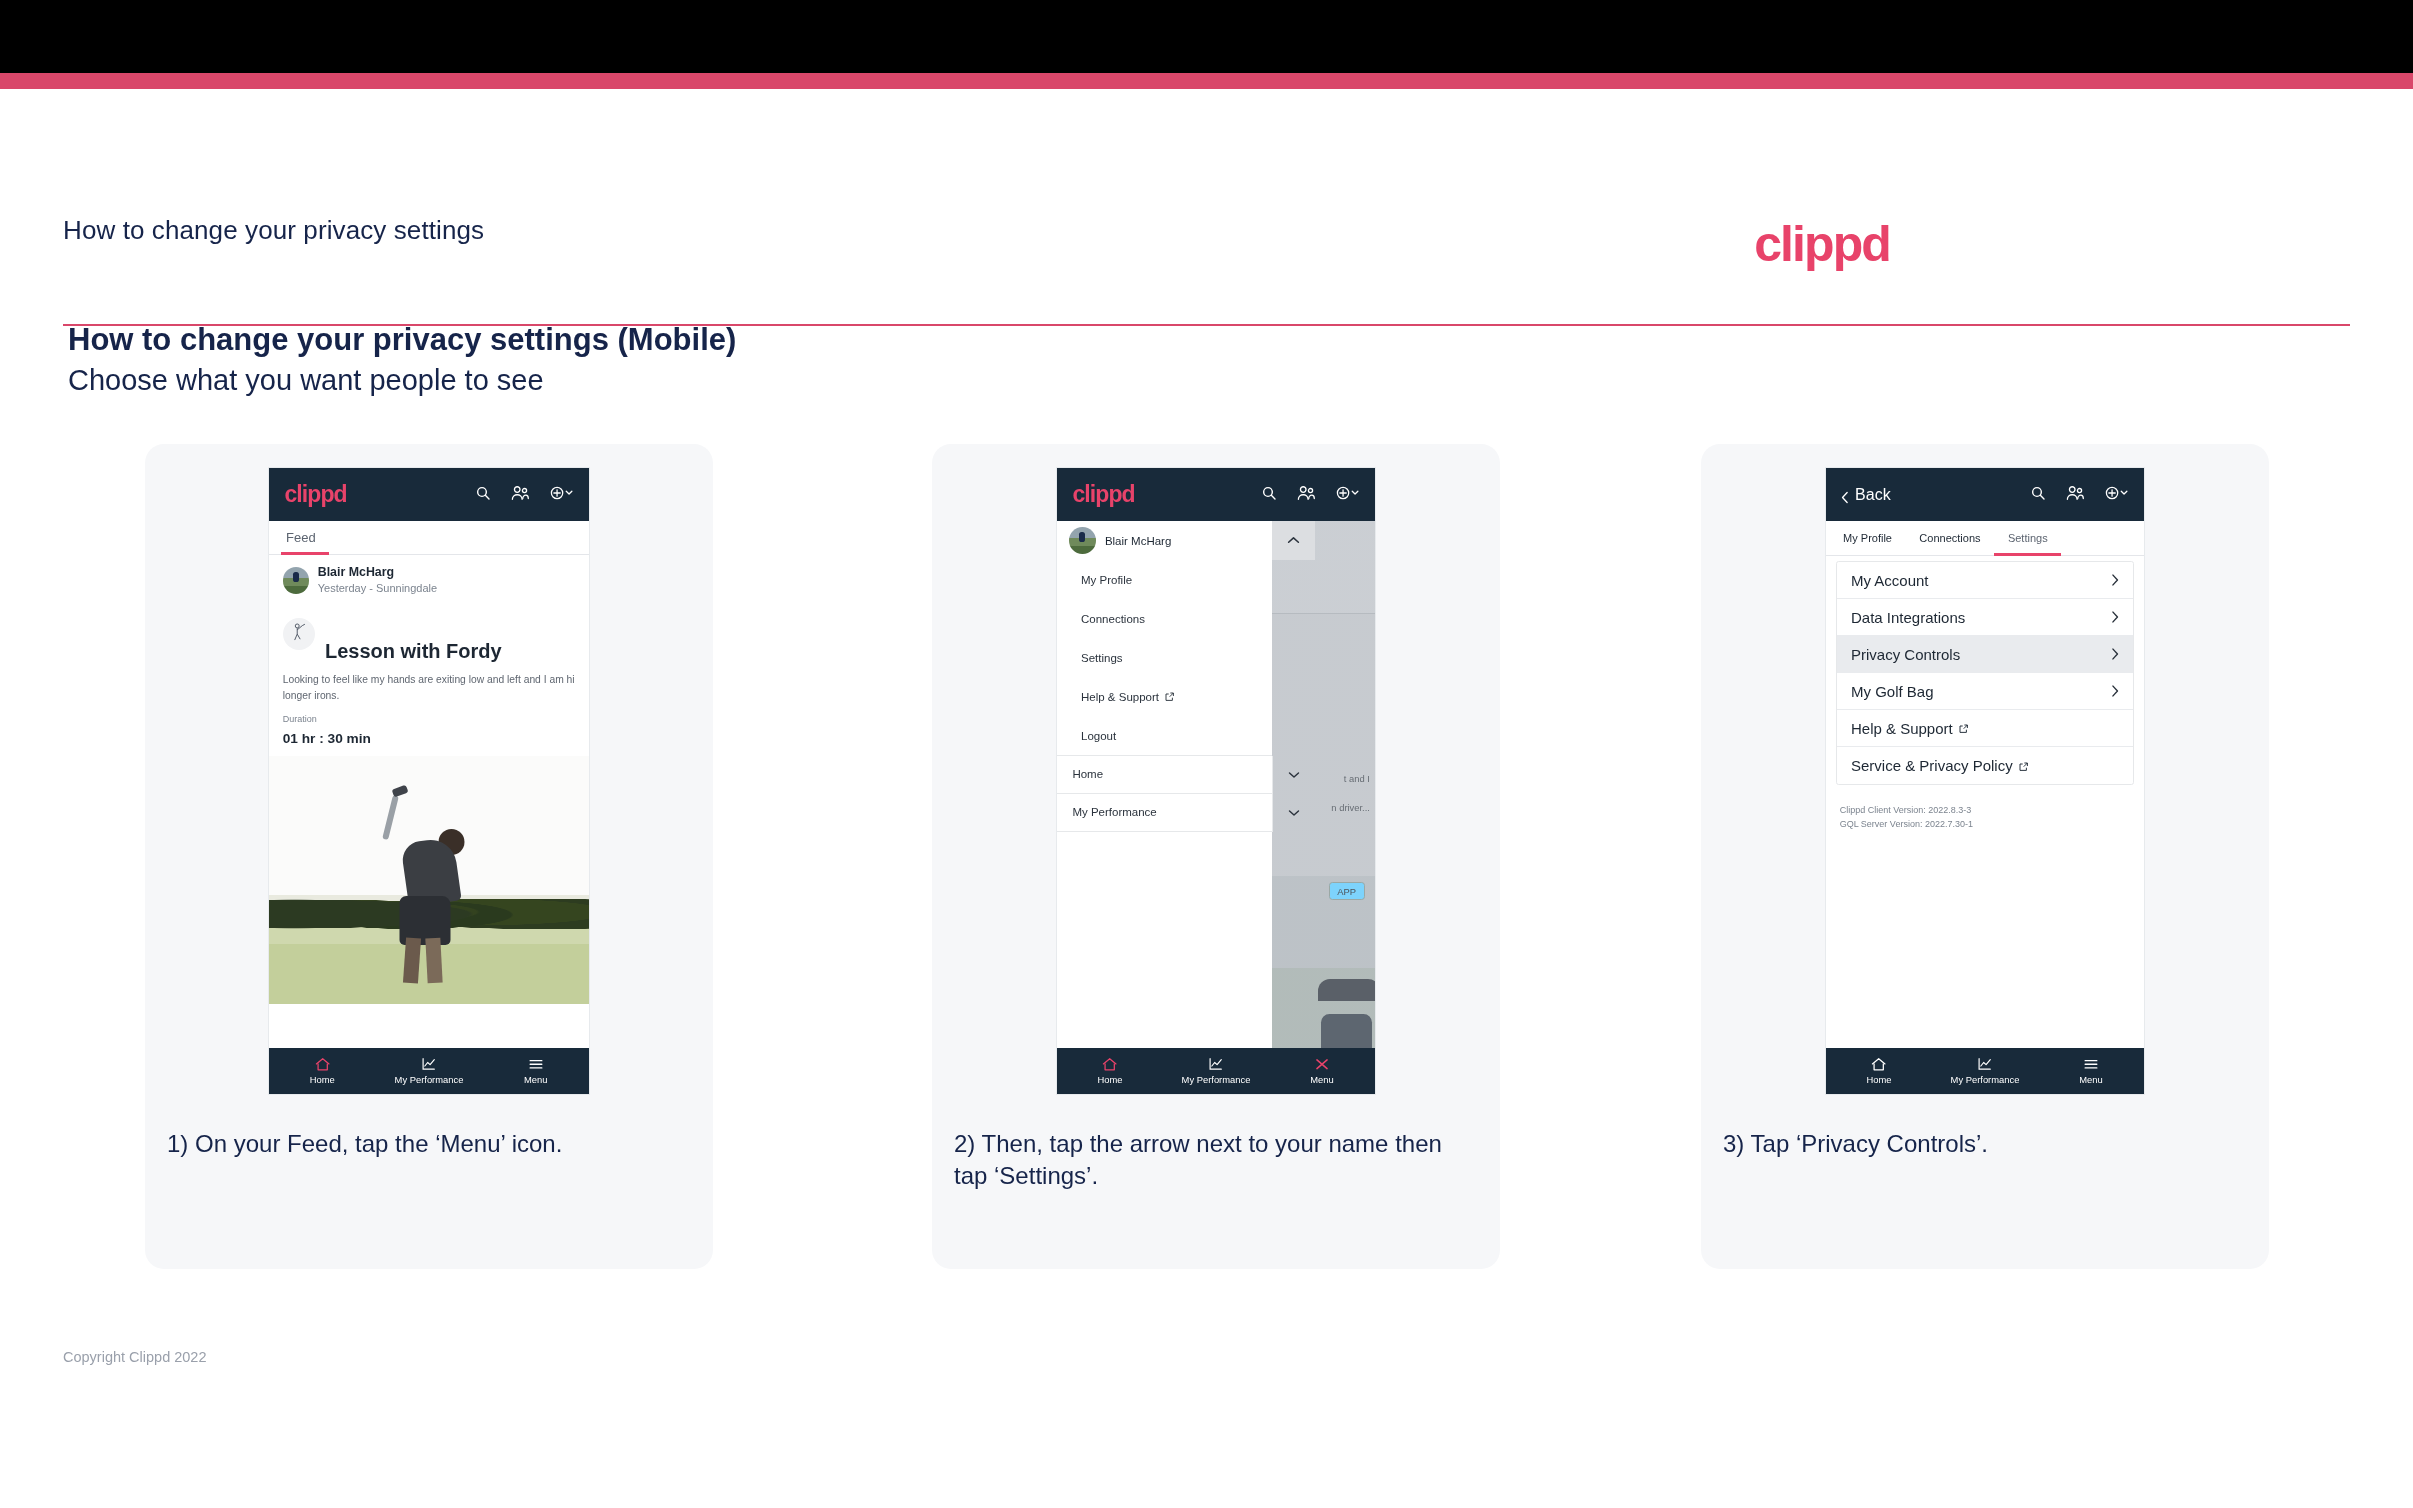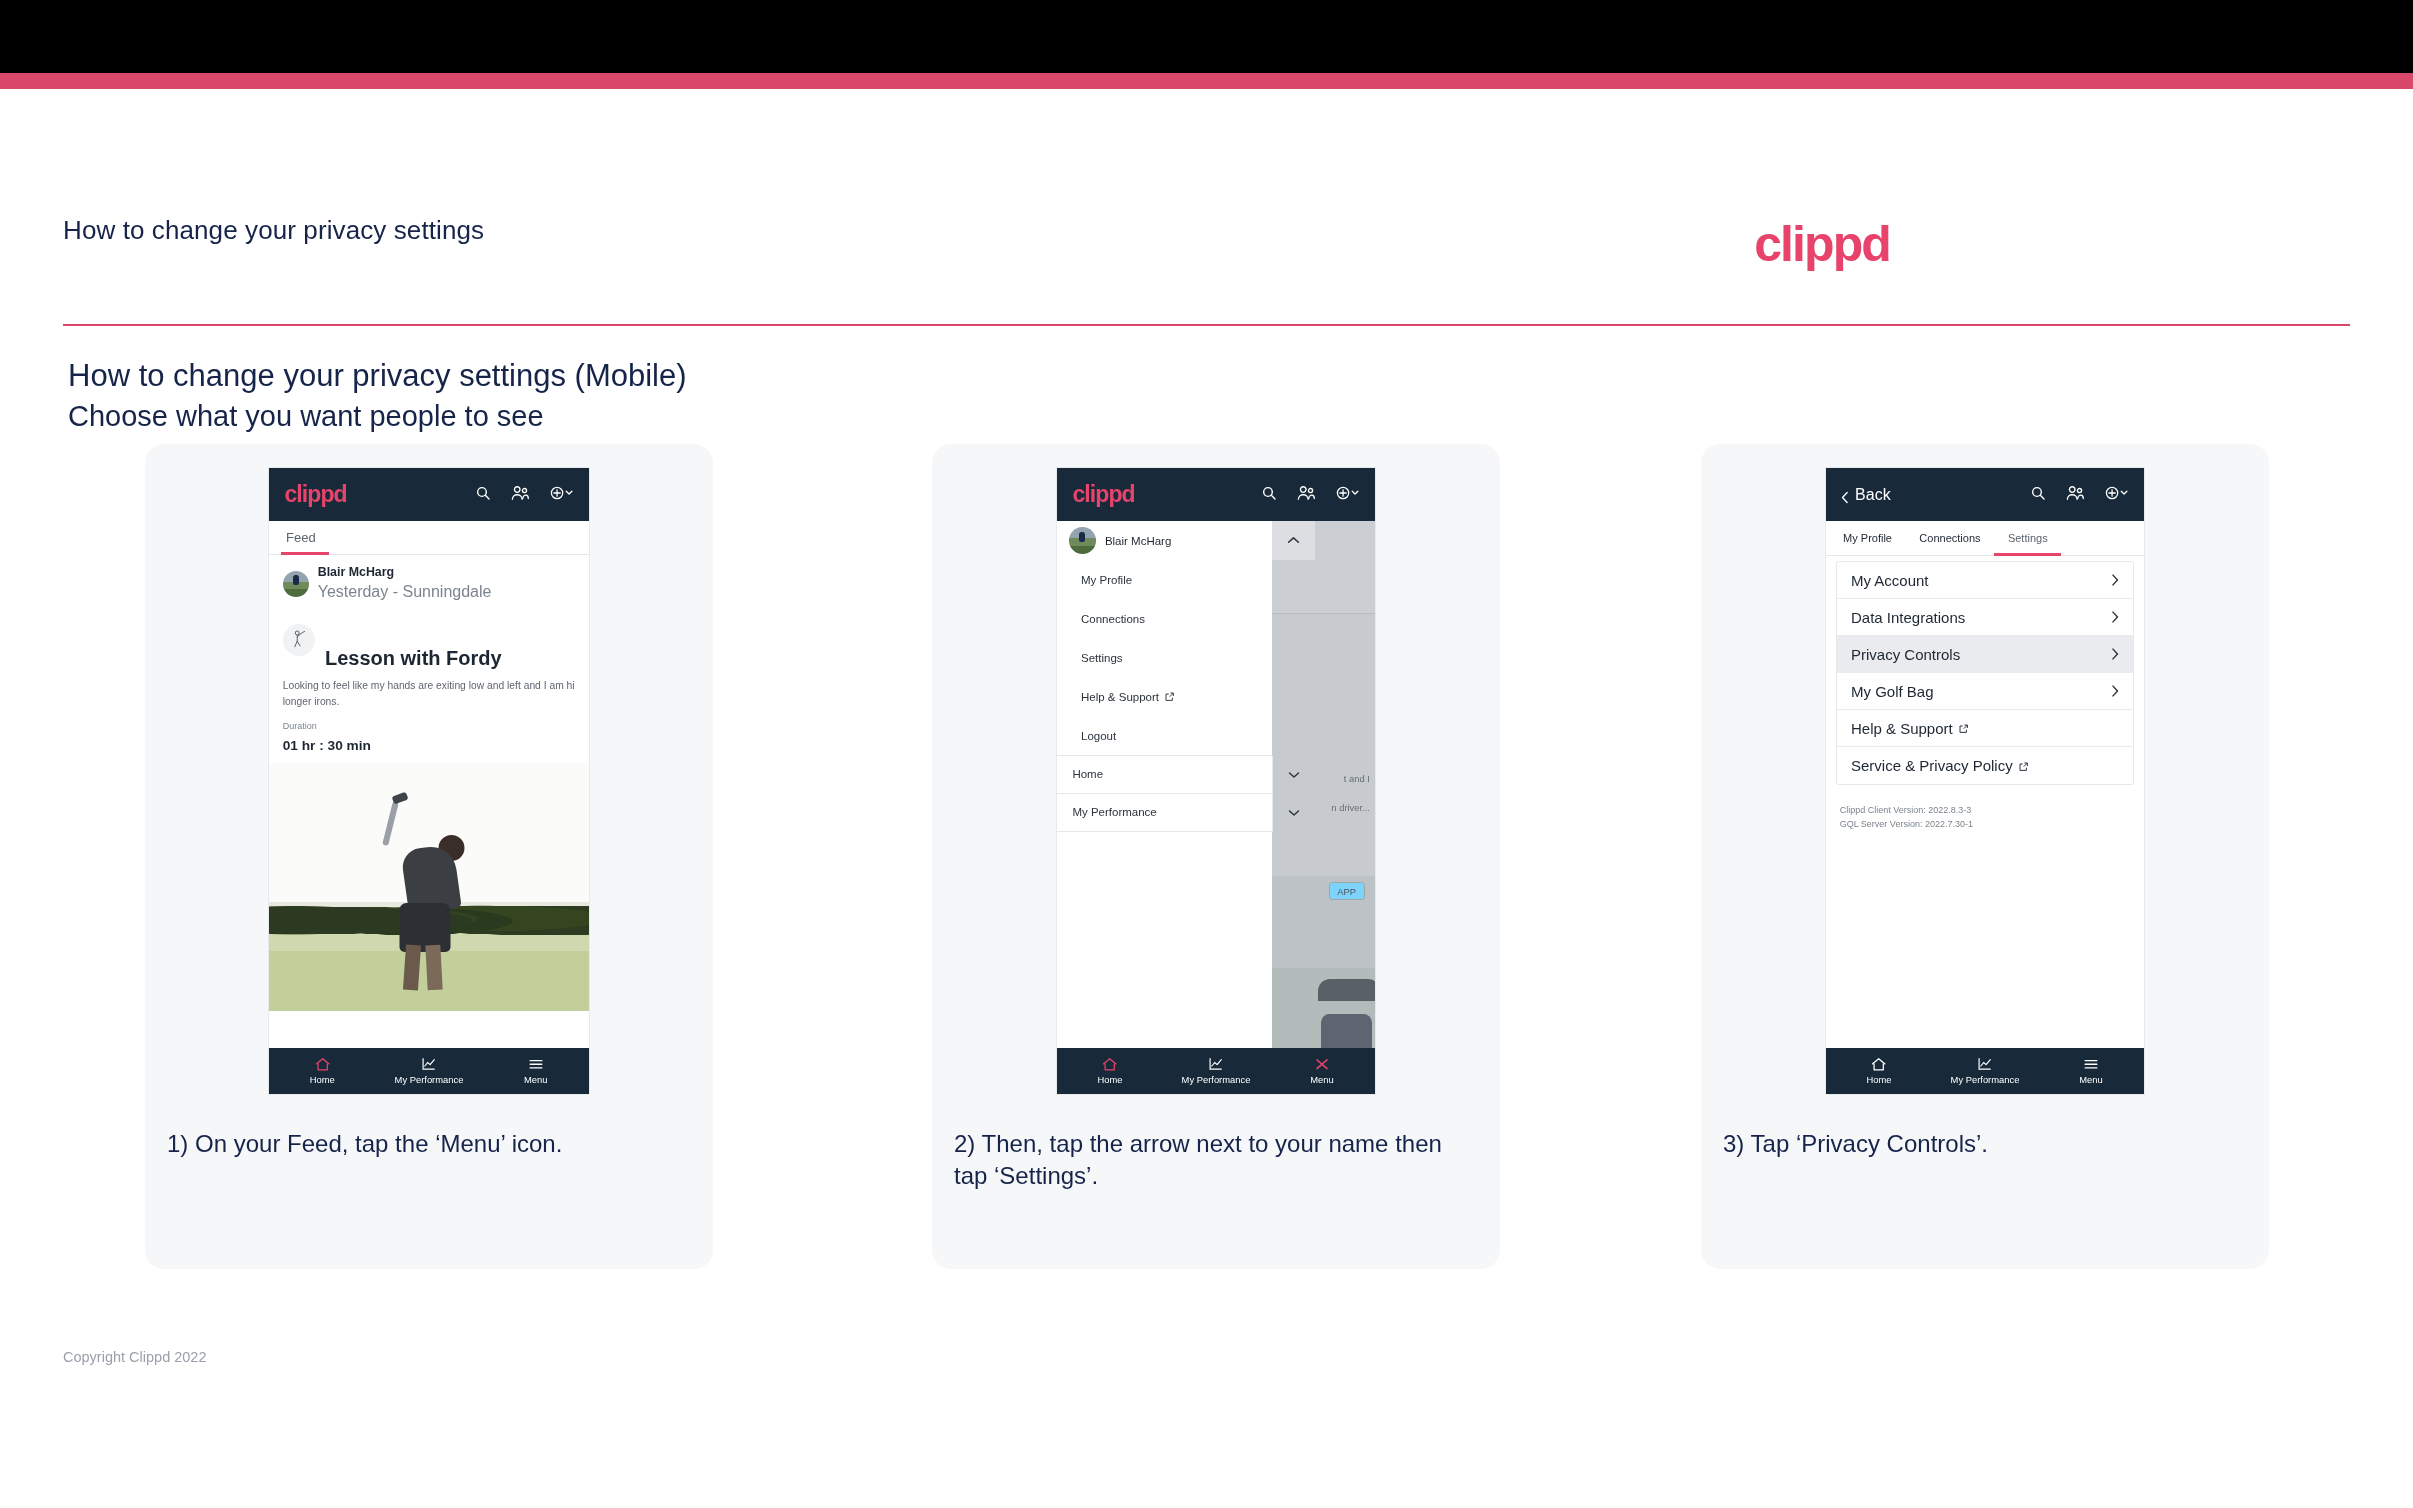--- a/index.html
+++ b/index.html
@@ -26,21 +26,21 @@
     background:#d9476a;
   }
   .brand-logo {
     position:absolute; right:62px; top:130px;
     font-size:50px; font-weight:bold; color:#e8436a;
     letter-spacing:-1.9px; line-height:1;
   }
 
   
   .title-block { position:absolute; left:68px; top:320px; }
-  .title-main { font-size:31px; font-weight:normal; color:#16244a; line-height:1.26;margin-top:36px; }
+  .title-main { font-size:31px; font-weight:bold; color:#16244a; line-height:1.26; }
   .title-sub  { font-size:29px; font-weight:normal; color:#16244a; line-height:1.3; margin-top:3.4px;}
 
   
   .cards { position:absolute; left:0; top:444px; width:2413px; height:829px; }
   .card {
     position:absolute; top:0; width:568px; height:825px;
     background:#f6f7f9; border-radius:19px;
   }
   #card-1 { left:145px; }
   #card-2 { left:932px; }
@@ -77,21 +77,21 @@
   
   .post { padding:10.3px 13.7px 0 13.7px; }
   .post-head { display:flex; align-items:center; gap:8.5px; }
   .avatar {
     width:26.5px; height:26.5px; border-radius:50%;
     background:linear-gradient(#93a4ae 0 42%, #6f8a5b 42% 70%, #4d6b3d 70% 100%);
     position:relative; overflow:hidden; flex:none;
   }
   .avatar::after{ content:""; position:absolute; left:10.3px; top:4.3px; width:6px; height:10.3px; background:#1a2b4a; border-radius:2.6px;}
   .post-name { font-size:12.4px; font-weight:bold; color:#1d2733; line-height:1.25; }
-  .post-meta { font-size:16px; color:#7c848f; line-height:1.35; }
+  .post-meta { font-size:11px; color:#7c848f; line-height:1.35; }
   .lesson-row { display:flex; align-items:center; gap:10.3px; margin-top:8.5px; }
   .lesson-icon {
     width:32px; height:32px; border-radius:50%; background:#f1f2f4; flex:none;
     display:flex; align-items:center; justify-content:center;
   }
   .lesson-title { font-size:20px; font-weight:bold; color:#1d2733;margin-top:36px; }
   .post-body { font-size:10.3px; color:#5f6670; line-height:1.55; margin-top:8.5px; }
   .dur-label { font-size:9px; color:#7c848f; margin-top:10.3px; }
   .dur-value { font-size:13.7px; font-weight:bold; color:#1d2733; margin-top:7px; }
 

